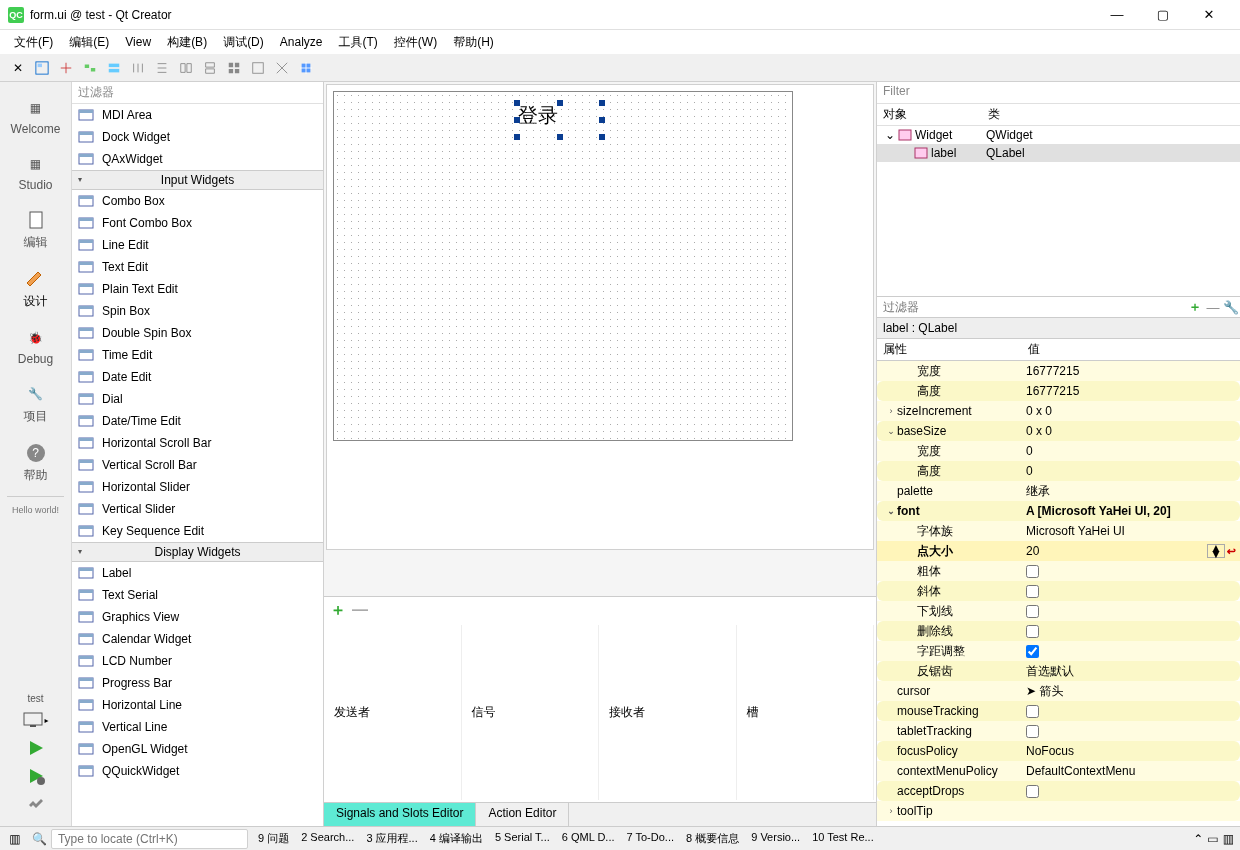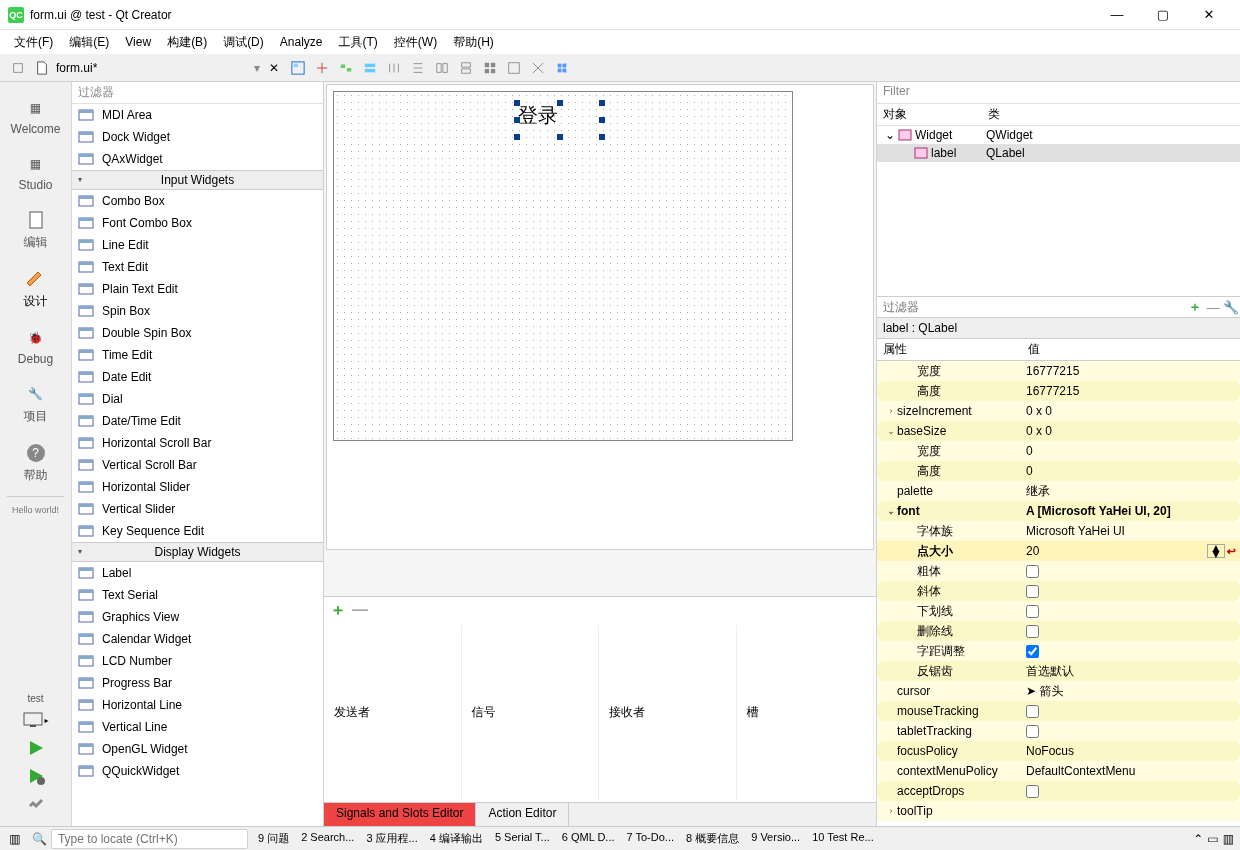--- a/index.html
+++ b/index.html
@@ -36,21 +36,21 @@
 .placed-label { position: absolute; left: 184px; top: 10px; font-family: "Microsoft YaHei UI"; font-size: 20px; color: #000; }
 .sel-handle { position: absolute; width: 6px; height: 6px; background: #0a3d91; }
 .sh-tl { left: 180px; top: 8px; } .sh-tm { left: 223px; top: 8px; } .sh-tr { left: 265px; top: 8px; }
 .sh-ml { left: 180px; top: 25px; } .sh-mr { left: 265px; top: 25px; }
 .sh-bl { left: 180px; top: 42px; } .sh-bm { left: 223px; top: 42px; } .sh-br { left: 265px; top: 42px; }
 .signal-panel { height: 230px; border-top: 1px solid #ccc; background: #fff; display: flex; flex-direction: column; }
 .signal-tb { height: 26px; display: flex; align-items: center; padding: 0 6px; gap: 6px; }
 .signal-table { flex: 1; }
 .signal-table th { text-align: left; font-weight: normal; padding: 3px 8px; border-right: 1px solid #eee; }
 .signal-tabs { height: 24px; display: flex; border-top: 1px solid #ccc; background: #f0f0f0; }
-.signal-tabs .st { padding: 3px 12px; border-right: 1px solid #ccc; background: #ef4444; }
+.signal-tabs .st { padding: 3px 12px; border-right: 1px solid #ccc; background: #5eead4; }
 .signal-tabs .st.inactive { background: #f0f0f0; }
 .right-panels { width: 364px; display: flex; flex-direction: column; border-left: 1px solid #d0d0d0; background:#fff; }
 .obj-filter { height:22px; border-bottom:1px solid #e0e0e0; padding:2px 6px; color:#888; }
 .obj-header { display:flex; padding:2px 6px; border-bottom:1px solid #e0e0e0; }
 .obj-header span:first-child { flex:0 0 105px; }
 .obj-tree { flex: 0 0 170px; overflow:auto; }
 .obj-row { display:flex; padding:2px 4px; align-items:center; }
 .obj-row span.c1 { flex:0 0 105px; display:flex; align-items:center; gap:3px; }
 .obj-row.selected { background: #e0e0e0; }
 .prop-filter-row { height:22px; display:flex; align-items:center; border-top:1px solid #ccc; border-bottom:1px solid #ccc; }
@@ -99,35 +99,20 @@
   <span>View</span>
   <span>构建(B)</span>
   <span>调试(D)</span>
   <span>Analyze</span>
   <span>工具(T)</span>
   <span>控件(W)</span>
   <span>帮助(H)</span>
 </div>
 
 <div class="toolbar">
-  <div class="tb-left">
-    <div class="tb-icon">
-        <svg viewBox="0 0 16 16">
-          <path d="M3 3h10v10H3z" fill="none" stroke="#888"></path>
-        </svg>
-      </div>
-    <div class="tb-icon">
-        <svg viewBox="0 0 16 16">
-          <path d="M3 1h7l3 3v11H3z" fill="#fff" stroke="#444"></path>
-        </svg>
-      </div>
-    <span>form.ui*</span>
-    <span style="flex:1"></span>
-    <span style="color:#888">▾</span>
-  </div>
   <div class="tb-icon">✕</div>
   <div class="tb-icon">
       <svg viewBox="0 0 16 16">
         <rect x="1" y="1" width="14" height="14" fill="none" stroke="#06c"></rect>
         <rect x="3" y="3" width="5" height="4" fill="#9cf"></rect>
       </svg>
     </div>
   <div class="tb-icon">
       <svg viewBox="0 0 16 16">
         <path d="M2 8h12M8 2v12" stroke="#c33"></path>

